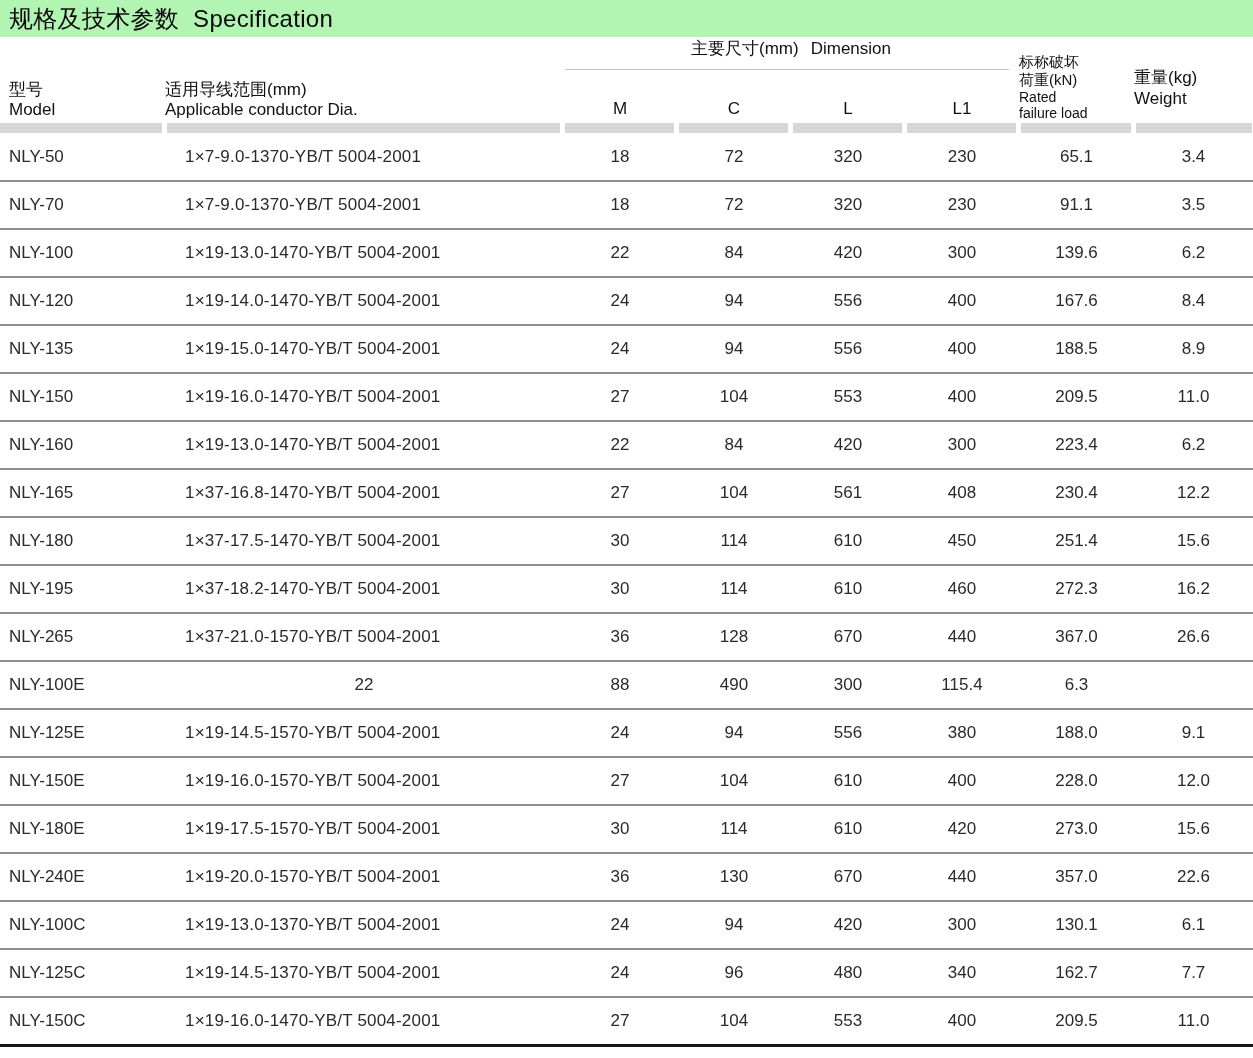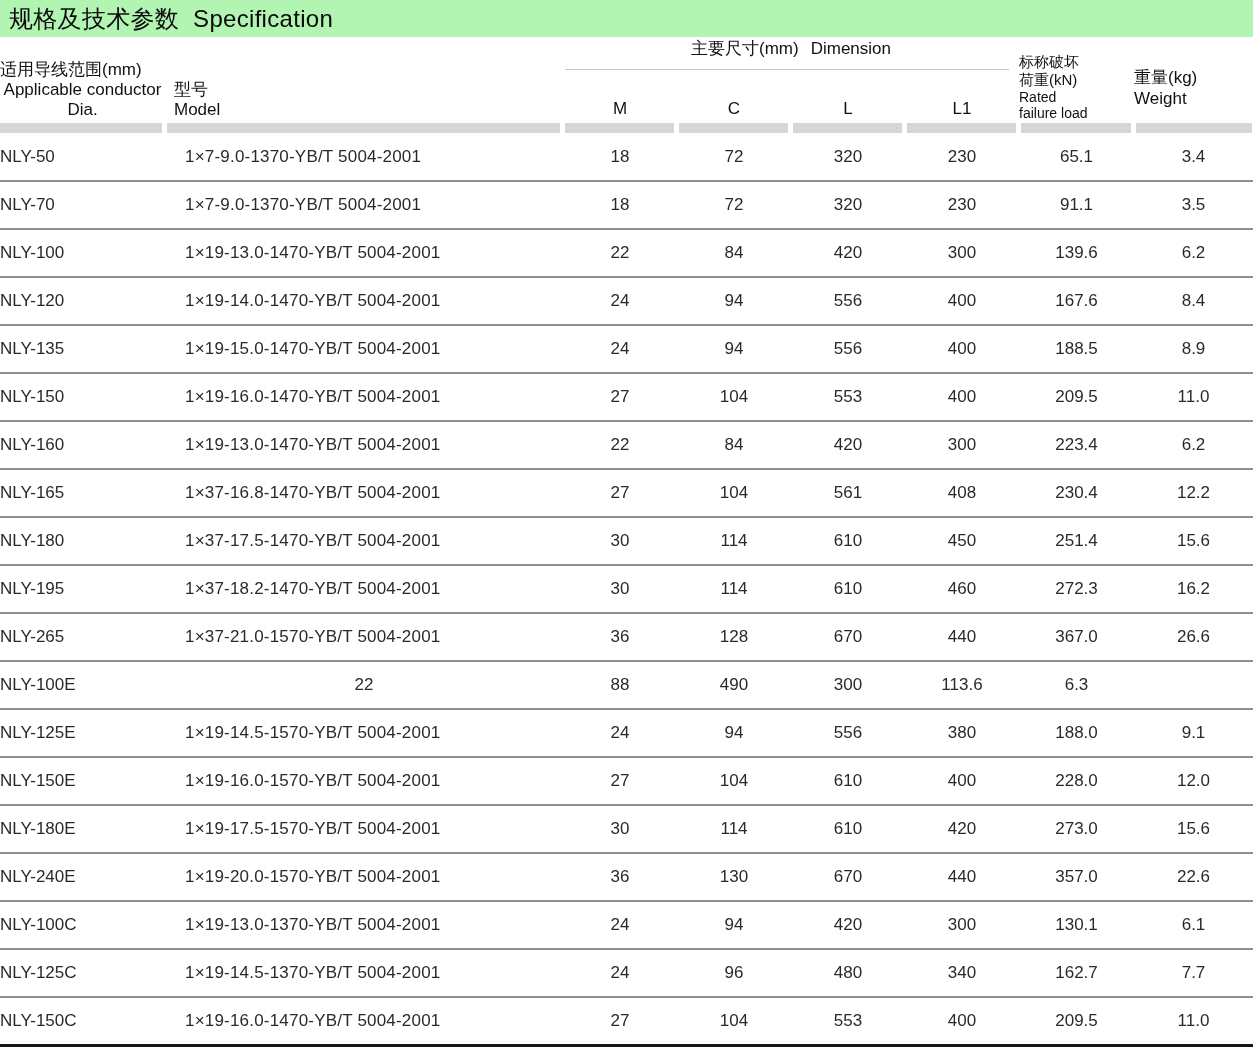--- a/index.html
+++ b/index.html
@@ -64,42 +64,42 @@
   .col-bars{height:10px;margin-bottom:1px;}
   .col-bars .seg{height:10px;background:var(--bar_gray);margin:0 3px 0 2px;}
   .col-bars .seg:first-child{margin-left:0;}
   .col-bars .seg:last-child{margin-right:1px;}
 
   
   .tbody{font-size:17px;color:#2a2a2a;}
   .row{border-bottom:2px solid var(--row_line);}
   .row:last-child{border-bottom:3px solid var(--bottom_line);}
   .cell{height:46px;line-height:46px;white-space:nowrap;overflow:hidden;}
-  .c-model{}
+  .c-model{padding-left:9px;}
   .c-conductor{padding-left:20px;letter-spacing:0.2px;}
   .num{text-align:center;}
 </style>
 </head>
 <body>
 
 <div class="page">
 
   <header class="title-bar">
     <span class="t-zh">规格及技术参数</span>
     <span class="t-en">Specification</span>
   </header>
 
   <div class="thead grid-cols">
+    <div class="hc col-model">
+      <div>型号</div>
+      <div>Model</div>
+    </div>
     <div class="hc center">
       <div>适用导线范围(mm)</div>
       <div>Applicable conductor Dia.</div>
-    </div>
-    <div class="hc col-model">
-      <div>型号</div>
-      <div>Model</div>
     </div>
     <div class="col-dims">
       <div class="dim-label">
         <span>主要尺寸(mm)</span><span class="d-en">Dimension</span>
       </div>
       <div class="dim-divider"></div>
       <div class="dim-cols">
         <div>M</div>
         <div>C</div>
         <div>L</div>
@@ -250,21 +250,21 @@
     <div class="cell num">367.0</div>
     <div class="cell num">26.6</div>
   </div>
 
   <div class="row grid-cols">
     <div class="cell c-model">NLY-100E</div>
     <div class="cell num">22</div>
     <div class="cell num">88</div>
     <div class="cell num">490</div>
     <div class="cell num">300</div>
-    <div class="cell num">113.6</div>
+    <div class="cell num">115.4</div>
     <div class="cell num">6.3</div>
   </div>
 
   <div class="row grid-cols">
     <div class="cell c-model">NLY-125E</div>
     <div class="cell c-conductor">1×19-14.5-1570-YB/T 5004-2001</div>
     <div class="cell num">24</div>
     <div class="cell num">94</div>
     <div class="cell num">556</div>
     <div class="cell num">380</div>

